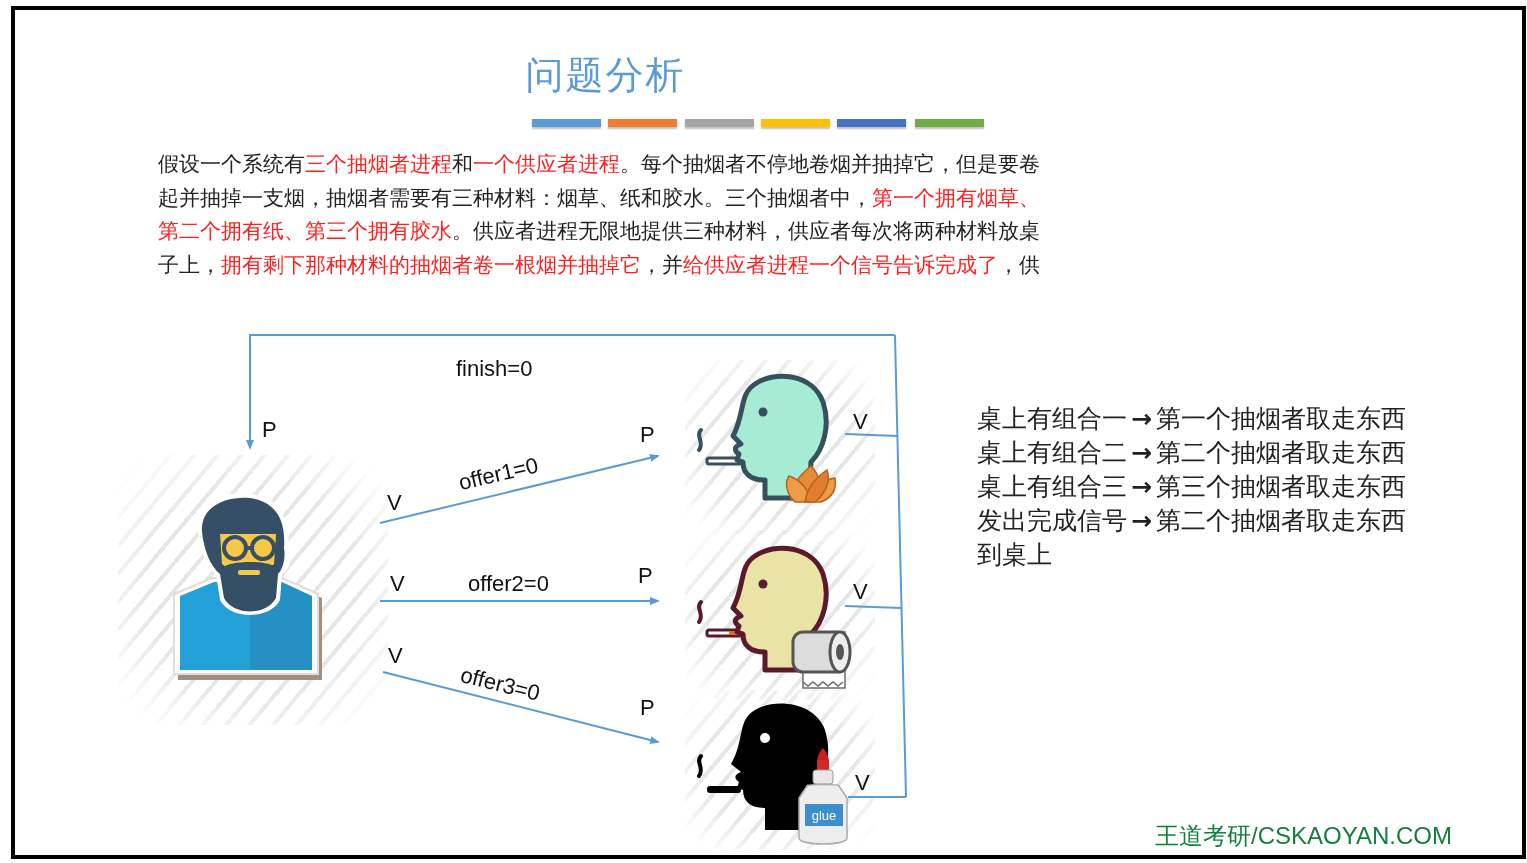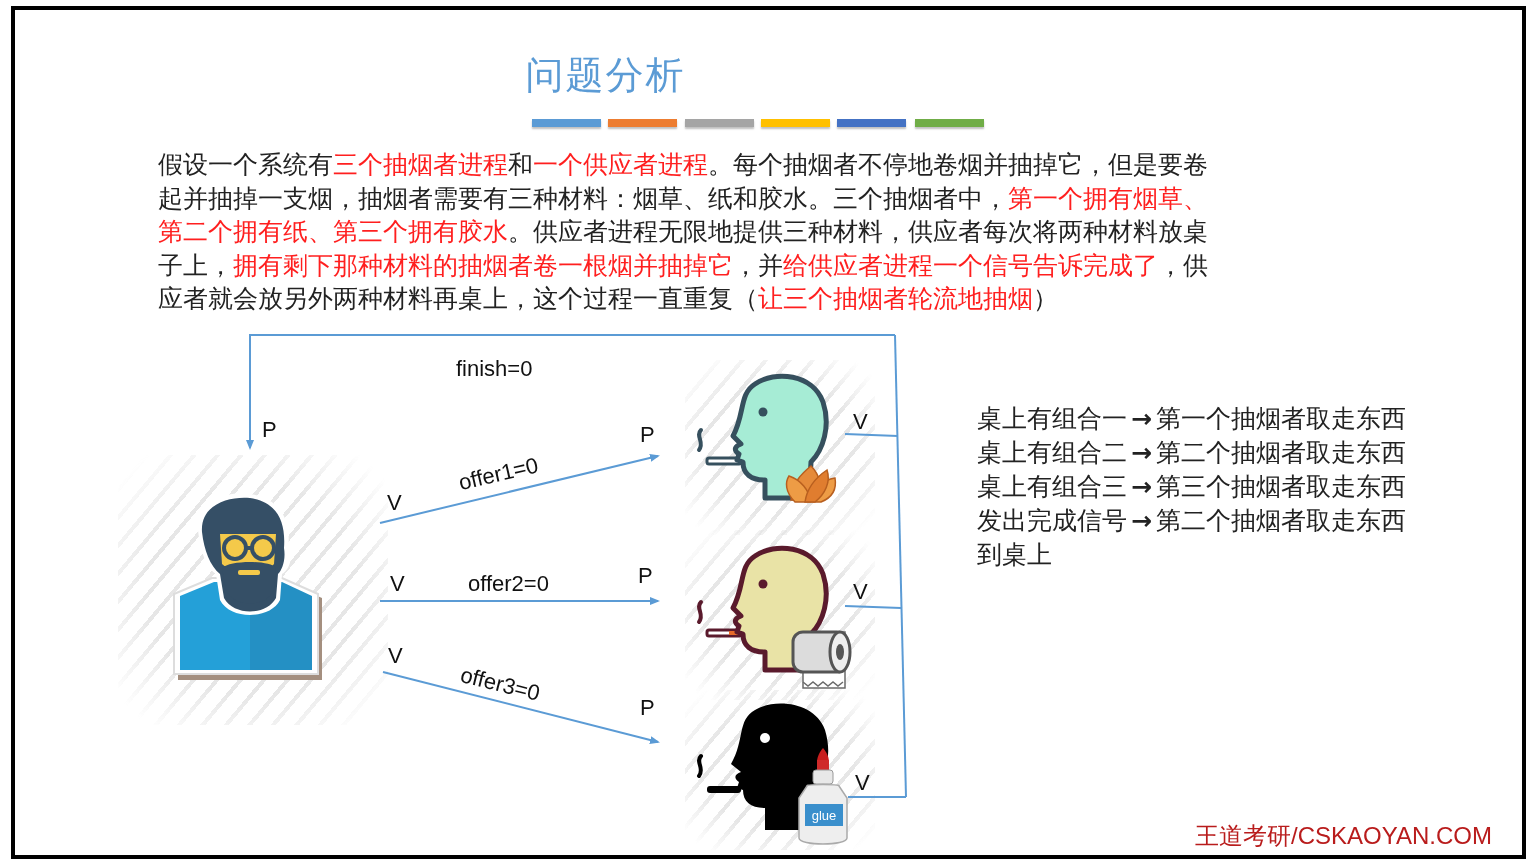--- a/index.html
+++ b/index.html
@@ -5,34 +5,34 @@
   html, body { margin:0; padding:0; background:#ffffff; }
   body { width:1527px; height:863px; position:relative; overflow:hidden;
          font-family:"DejaVu Sans", sans-serif; }
   .frame { position:absolute; left:11px; top:6px; width:1507px; height:845px;
            border:4px solid #000; box-sizing:content-box; background:#fff; }
   .title { position:absolute; left:0; width:1211px; top:50px; text-align:center;
            font-family:"DejaVu Serif", serif; font-size:38px; color:#5b9bd5; letter-spacing:2px; }
   .bars { position:absolute; top:119px; left:532px; height:9px; }
   .bar { position:absolute; top:0; height:8px; width:69px; box-shadow:0 2px 2px rgba(0,0,0,0.25); }
   .para { position:absolute; left:158px; top:148px; width:1200px;
-          font-family:"DejaVu Serif", serif; font-size:25px; line-height:33.5px; color:#222; }
+          font-family:"DejaVu Serif", serif; font-size:21px; line-height:33.5px; color:#222; }
   .para .line { white-space:nowrap; height:33.5px; }
   .red { color:#ff1f1f; }
   .steps { position:absolute; left:977px; top:402px; font-family:"DejaVu Serif", serif;
            font-size:25px; line-height:34px; color:#222; }
   .steps .row { white-space:nowrap; }
   .steps .arrow { font-family:"DejaVu Sans", sans-serif; font-weight:bold; padding:0 4px; }
   .lbl { position:absolute; font-family:"Liberation Sans", sans-serif; font-size:22px; color:#111; white-space:nowrap; }
   .hatch { position:absolute;
            background: repeating-linear-gradient(-50deg, rgba(0,0,0,0) 0 14px, rgba(210,210,210,0.55) 14px 18px);
            -webkit-mask-image: radial-gradient(ellipse at center, #000 55%, transparent 90%);
            mask-image: radial-gradient(ellipse at center, #000 55%, transparent 90%); }
   .footer { position:absolute; left:1155px; top:820px; font-family:"Liberation Sans", sans-serif;
-            font-size:24px; color:#b91c1c; white-space:nowrap;margin-left:40px; }
+            font-size:24px; color:#15803d; white-space:nowrap; }
   svg.diagram { position:absolute; left:0; top:0; }
   .icon { position:absolute; }
 </style>
 </head>
 <body>
 
 <div class="frame"></div>
 
 <div class="title">问题分析</div>
 
@@ -50,23 +50,20 @@
     <span>假设一个系统有</span><span class="red">三个抽烟者进程</span><span>和</span><span class="red">一个供应者进程</span><span>。每个抽烟者不停地卷烟并抽掉它，但是要卷</span>
   </div>
   <div class="line">
     <span>起并抽掉一支烟，抽烟者需要有三种材料：烟草、纸和胶水。三个抽烟者中，</span><span class="red">第一个拥有烟草、</span>
   </div>
   <div class="line">
     <span class="red">第二个拥有纸、第三个拥有胶水</span><span>。供应者进程无限地提供三种材料，供应者每次将两种材料放桌</span>
   </div>
   <div class="line">
     <span>子上，</span><span class="red">拥有剩下那种材料的抽烟者卷一根烟并抽掉它</span><span>，并</span><span class="red">给供应者进程一个信号告诉完成了</span><span>，供</span>
-  </div>
-  <div class="line">
-    <span>应者就会放另外两种材料再桌上，这个过程一直重复（</span><span class="red">让三个抽烟者轮流地抽烟</span><span>）</span>
   </div>
 </div>
 
 <div class="hatch" style="left:118px;top:455px;width:270px;height:270px;"></div>
 <div class="hatch" style="left:685px;top:360px;width:190px;height:175px;"></div>
 <div class="hatch" style="left:685px;top:530px;width:190px;height:170px;"></div>
 <div class="hatch" style="left:685px;top:690px;width:190px;height:160px;"></div>
 
 <svg class="diagram" width="1527" height="863">
   <defs>

